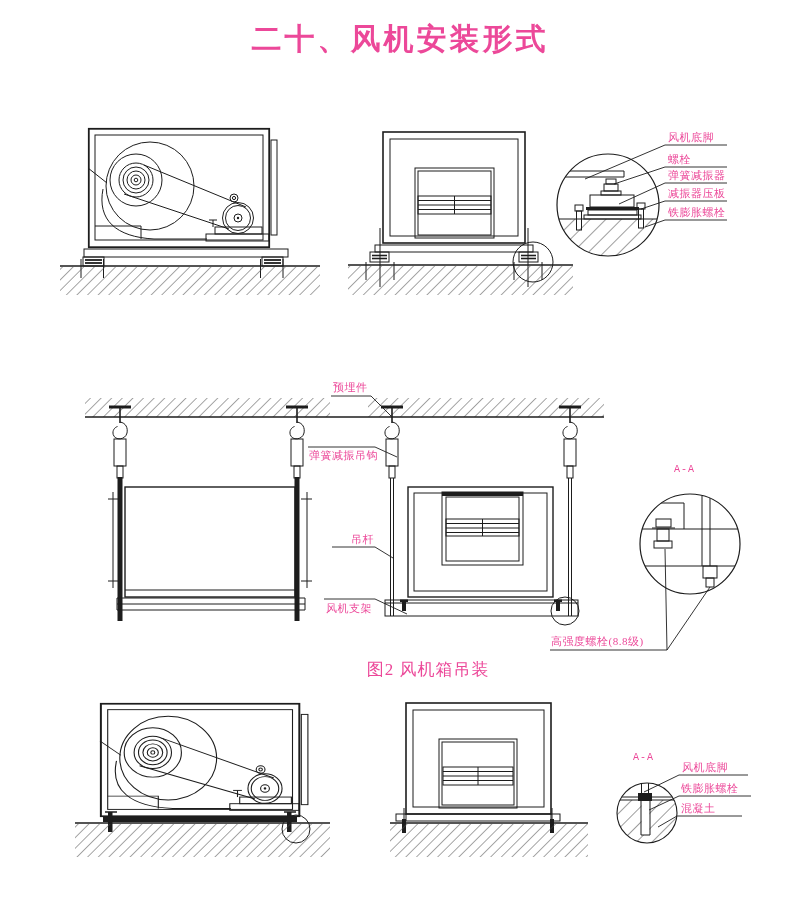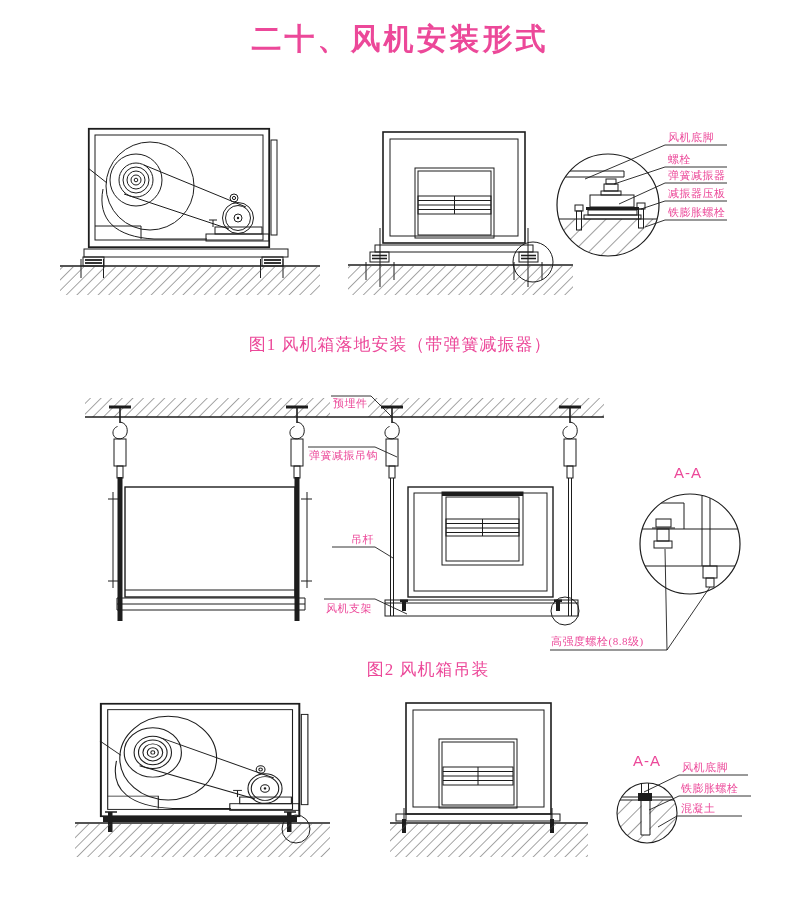--- a/index.html
+++ b/index.html
@@ -4,21 +4,21 @@
 <style>
   html,body{margin:0;padding:0;background:#888;}
   .page{width:800px;height:922px;position:relative;background:#ffffff;overflow:hidden;
         font-family:"Liberation Serif","DejaVu Serif",serif;color:#ec4899;}
   .art{position:absolute;left:0;top:0;}
   .txt{position:absolute;white-space:nowrap;line-height:1;}
   .title{left:0;top:24px;width:800px;text-align:center;font-size:30px;font-weight:bold;letter-spacing:3px;}
   .caption{left:0;width:800px;text-align:center;font-size:17px;letter-spacing:1px;}
   .cap1{top:336px;} .cap2{top:661px;padding-left:28px;} .cap3{top:882px;}
   .lbl{font-size:11px;letter-spacing:0.5px;}
-  .sec{font-size:15px;font-family:Liberation Sans, sans-serif;letter-spacing:1px;}
+  .sec{font-size:10px;font-family:Liberation Mono, monospace;letter-spacing:1px;}
 </style>
 </head>
 <body>
 
 <div class="page">
 
 <svg class="art" width="800" height="922" viewBox="0 0 800 922">
   <defs>
     <pattern id="hatch" patternUnits="userSpaceOnUse" width="7.5" height="7.5" patternTransform="rotate(45)">
       <line x1="0" y1="0" x2="0" y2="7.5" stroke="#4a4a4a" stroke-width="1"></line>
@@ -303,23 +303,22 @@
   </g>
 </svg>
 
 <div class="txt title">二十、风机安装形式</div>
 
 <div class="txt lbl" style="left:668px;top:132px;">风机底脚</div>
 <div class="txt lbl" style="left:668px;top:154px;">螺栓</div>
 <div class="txt lbl" style="left:668px;top:170px;">弹簧减振器</div>
 <div class="txt lbl" style="left:668px;top:188px;">减振器压板</div>
 <div class="txt lbl" style="left:668px;top:207px;">铁膨胀螺栓</div>
-<div class="txt caption cap1">图1 风机箱落地安装（带弹簧减振器）</div>
-
-<div class="txt lbl" style="left:333px;top:398px;">预埋件</div>
+
+<div class="txt lbl" style="left:333px;top:382px;">预埋件</div>
 <div class="txt lbl" style="left:309px;top:450px;">弹簧减振吊钩</div>
 <div class="txt lbl" style="left:351px;top:534px;">吊杆</div>
 <div class="txt lbl" style="left:326px;top:586px;margin-top:17px;">风机支架</div>
 <div class="txt lbl" style="left:551px;top:636px;">高强度螺栓(8.8级)</div>
 <div class="txt sec" style="left:674px;top:465px;">A-A</div>
 <div class="txt caption cap2">图2 风机箱吊装</div>
 
 <div class="txt sec" style="left:633px;top:753px;">A-A</div>
 <div class="txt lbl" style="left:682px;top:762px;">风机底脚</div>
 <div class="txt lbl" style="left:681px;top:783px;">铁膨胀螺栓</div>

